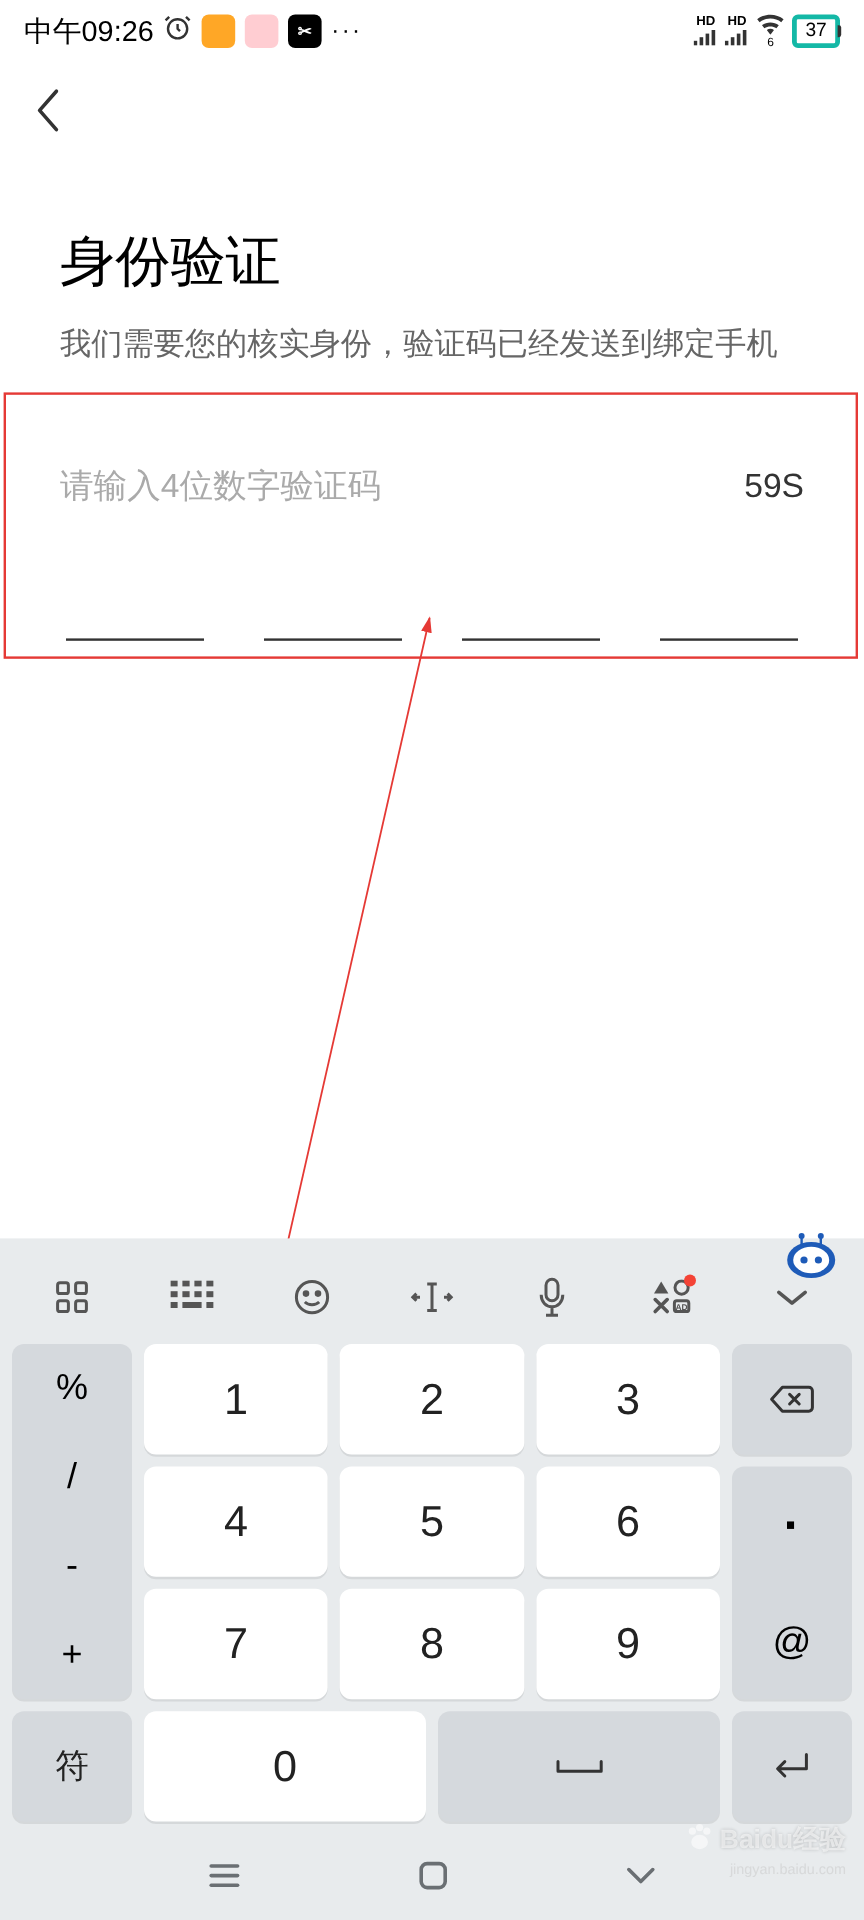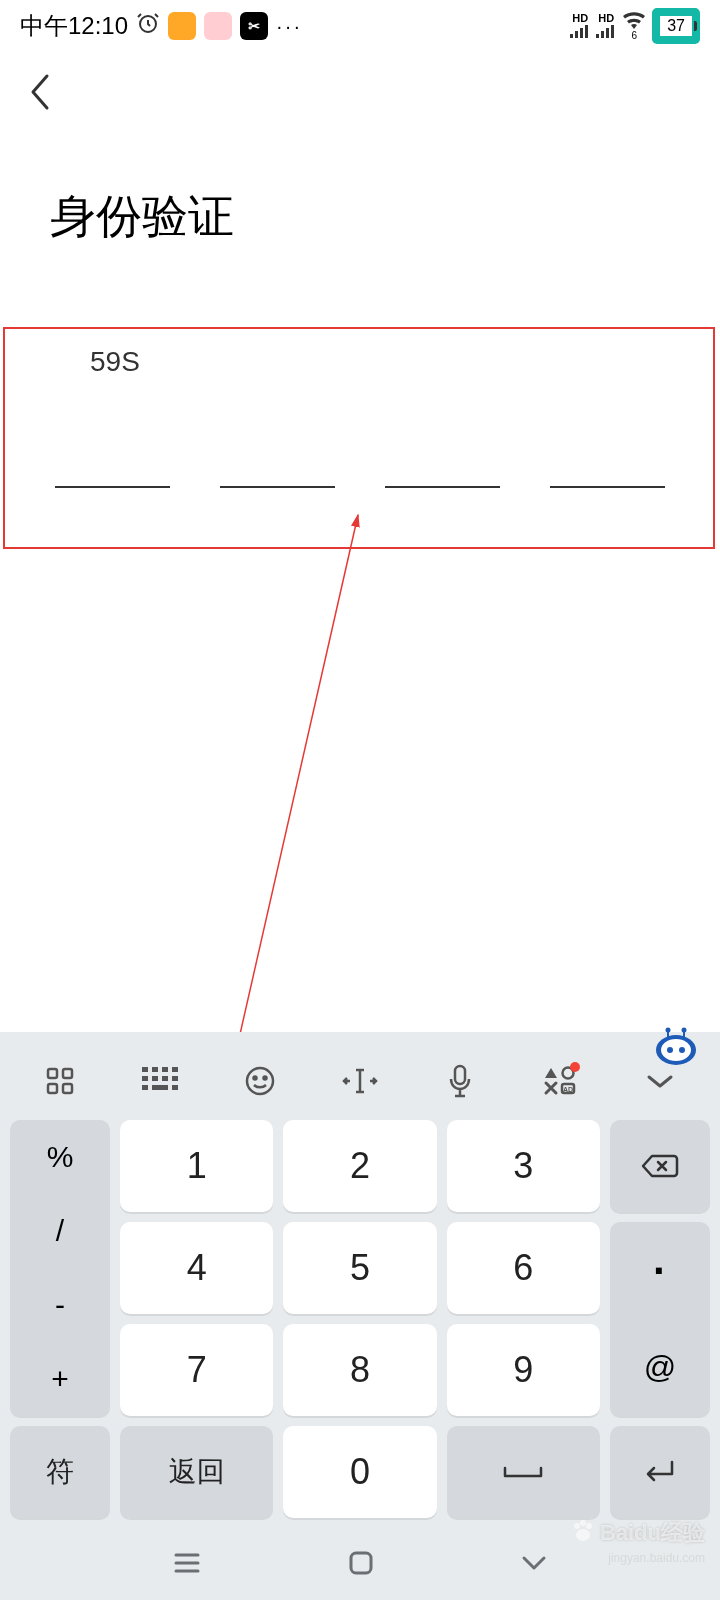--- a/index.html
+++ b/index.html
@@ -10,21 +10,21 @@
     .status-left { display: flex; align-items: center; gap: 8px; }
     .status-time { font-weight: 500; }
     .status-icon-box { width: 28px; height: 28px; border-radius: 6px; display: inline-flex; align-items: center; justify-content: center; }
     .icon-orange { background: #ffa726; }
     .icon-pink { background: #ffcdd2; }
     .icon-black { background: #000; color: #fff; font-size: 14px; font-weight: bold; }
     .status-dots { font-size: 20px; letter-spacing: 2px; }
     .status-right { display: flex; align-items: center; gap: 6px; font-size: 14px; }
     .signal-group { display: flex; flex-direction: column; align-items: center; line-height: 1; }
     .hd-label { font-size: 11px; font-weight: bold; }
-    .battery { border: 8px solid #14b8a6; border-radius: 5px; padding: 1px 7px; font-size: 16px; position: relative; }
+    .battery { border: 4px solid #14b8a6; border-radius: 5px; padding: 1px 7px; font-size: 16px; position: relative; }
     .battery::after { content: ''; position: absolute; right: -5px; top: 5px; width: 3px; height: 10px; background: #333; border-radius: 0 2px 2px 0; }
     
     
     .back-btn { padding: 20px 25px 10px; }
     .back-btn svg { width: 28px; height: 40px; }
     
     
     .title-section { padding: 60px 50px 20px; }
     .page-title { font-size: 46px; font-weight: 400; margin-bottom: 18px; }
     .page-subtitle { font-size: 26px; color: #666; line-height: 1.5; }
@@ -60,21 +60,21 @@
     
     
     .watermark { position: absolute; right: 15px; bottom: 52px; color: rgba(255,255,255,0.55); font-size: 22px; font-weight: bold; display: flex; align-items: flex-start; gap: 4px; text-shadow: 0 0 3px rgba(0,0,0,0.2); }
     .watermark-sub { position: absolute; right: 15px; bottom: 35px; color: rgba(200,200,200,0.5); font-size: 12px; }
   </style>
 </head>
 <body>
 
 <div class="status-bar" data-name="status-bar">
   <div class="status-left" data-name="status-left">
-    <span class="status-time" data-name="status-time">中午12:10</span>
+    <span class="status-time" data-name="status-time">中午09:26</span>
     <span data-name="alarm-icon">
       <svg width="24" height="24" viewBox="0 0 24 24" fill="none" stroke="#333" stroke-width="2">
           <circle cx="12" cy="13" r="8"></circle>
           <path d="M12 9v4l2 2M5 3l-3 3M22 6l-3-3"></path>
         </svg>
     </span>
     <span class="status-icon-box icon-orange" data-name="app-icon-1"></span>
     <span class="status-icon-box icon-pink" data-name="app-icon-2"></span>
     <span class="status-icon-box icon-black" data-name="app-icon-3">✂</span>
     <span class="status-dots" data-name="more-dots-icon">···</span>
@@ -115,24 +115,26 @@
 </div>
 
 <div class="back-btn" data-name="back-button">
   <svg viewBox="0 0 24 40" data-name="chevron-left-icon">
       <path d="M20 4 L6 20 L20 36" stroke="#333" stroke-width="3" fill="none" stroke-linecap="round" stroke-linejoin="round"></path>
     </svg>
 </div>
 
 <div class="title-section" data-name="title-section">
   <h1 class="page-title" data-name="page-title">身份验证</h1>
+  <p class="page-subtitle" data-name="page-subtitle">我们需要您的核实身份，验证码已经发送到绑定手机</p>
 </div>
 
 <div class="input-section" data-name="code-input-section">
   <div class="input-header" data-name="input-header">
+    <span class="input-placeholder" data-name="input-placeholder">请输入4位数字验证码</span>
     <span class="countdown" data-name="countdown-timer">59S</span>
   </div>
   <div class="code-inputs" data-name="code-inputs">
     <div class="code-line" data-name="code-digit-1"></div>
     <div class="code-line" data-name="code-digit-2"></div>
     <div class="code-line" data-name="code-digit-3"></div>
     <div class="code-line" data-name="code-digit-4"></div>
   </div>
 </div>
 
@@ -243,21 +245,20 @@
             <div class="kb-key" data-name="k4">4</div>
             <div class="kb-key" data-name="k5">5</div>
             <div class="kb-key" data-name="k6">6</div>
           </div>
     <div class="kb-r">
             <div class="kb-key" data-name="k7">7</div>
             <div class="kb-key" data-name="k8">8</div>
             <div class="kb-key" data-name="k9">9</div>
           </div>
     <div class="kb-r">
-      <div class="kb-key gray" style="font-size:28px" data-name="kb-return">返回</div>
       <div class="kb-key" data-name="k0">0</div>
       <div class="kb-key gray" data-name="kb-space">
               <svg width="44" height="24" viewBox="0 0 44 24" fill="none" stroke="#333" stroke-width="2.5">
                 <path d="M4 8v8h36V8" stroke-linecap="round" stroke-linejoin="round"></path>
               </svg>
             </div>
     </div>
   </div>
   <div class="kb-col-right">
     <div class="kb-key gray" style="height:92px" data-name="kb-backspace">

